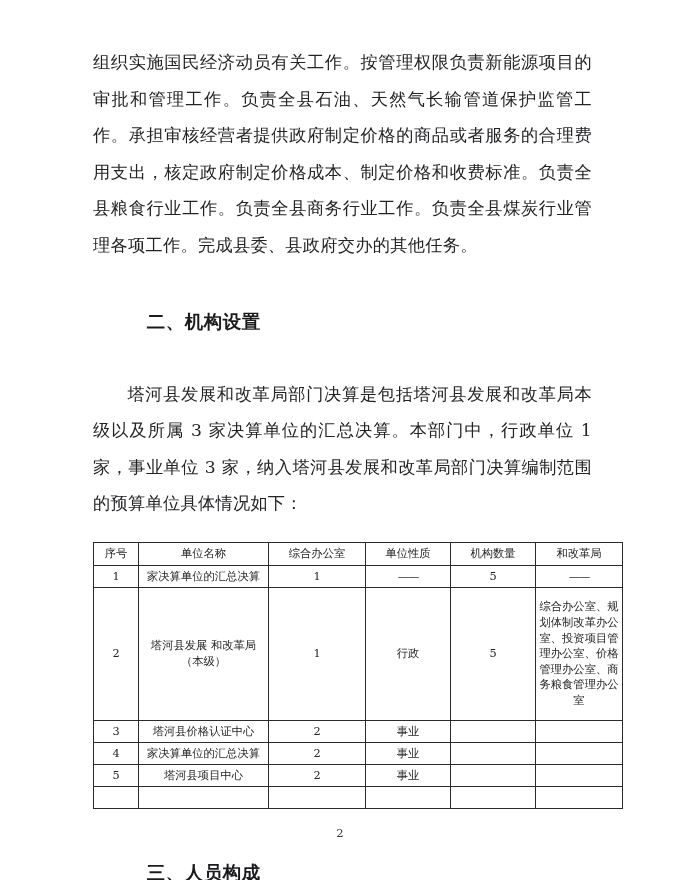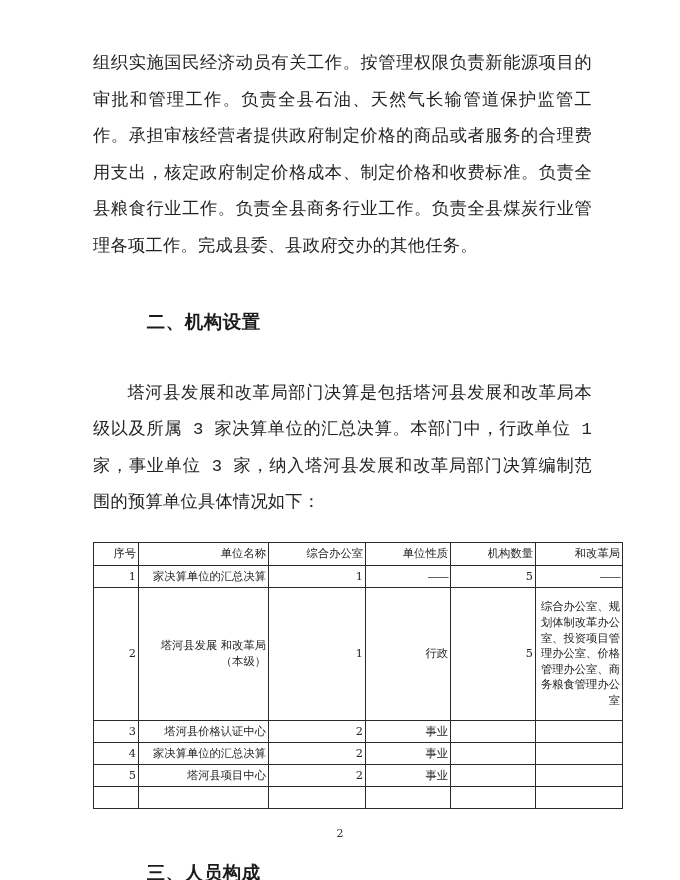--- a/index.html
+++ b/index.html
@@ -33,21 +33,21 @@
     font-family: "DejaVu Serif", "Liberation Serif", serif;
     font-size: 17.2px;
     line-height: 36.6px;
     text-align: justify;
     text-justify: inter-character;
     color: #232326;
     letter-spacing: 0.3px;
     margin: 0;
     text-align-last: left;
   }
-  .para.indent { text-indent: 2em; font-family: Liberation Mono, monospace; }
+  .para.indent { text-indent: 2em; }
 
   
   .heading {
     font-family: "DejaVu Sans", "Liberation Sans", sans-serif;
     font-weight: bold;
     font-size: 18.4px;
     line-height: 30px;
     color: #1b1b1e;
     letter-spacing: 0.6px;
     margin: 17px;
@@ -63,21 +63,21 @@
   
   table.org-table {
     border-collapse: collapse;
     width: 499px;
     table-layout: fixed;
     font-family: "DejaVu Serif", "Liberation Serif", serif;
     color: #242427;
   }
   table.org-table td {
     border: 1px solid #2a2a2d;
-    text-align: right;
+    text-align: center;
     vertical-align: middle;
     font-size: 11.3px;
     line-height: 15.6px;
     padding: 1px 2px;
   }
   td.c-num   { width: 40px; }
   td.c-name  { width: 125px; margin-left: 20px; }
   td.c-level { width: 92px; }
   td.c-type  { width: 80px; }
   td.c-count { width: 80px; }

